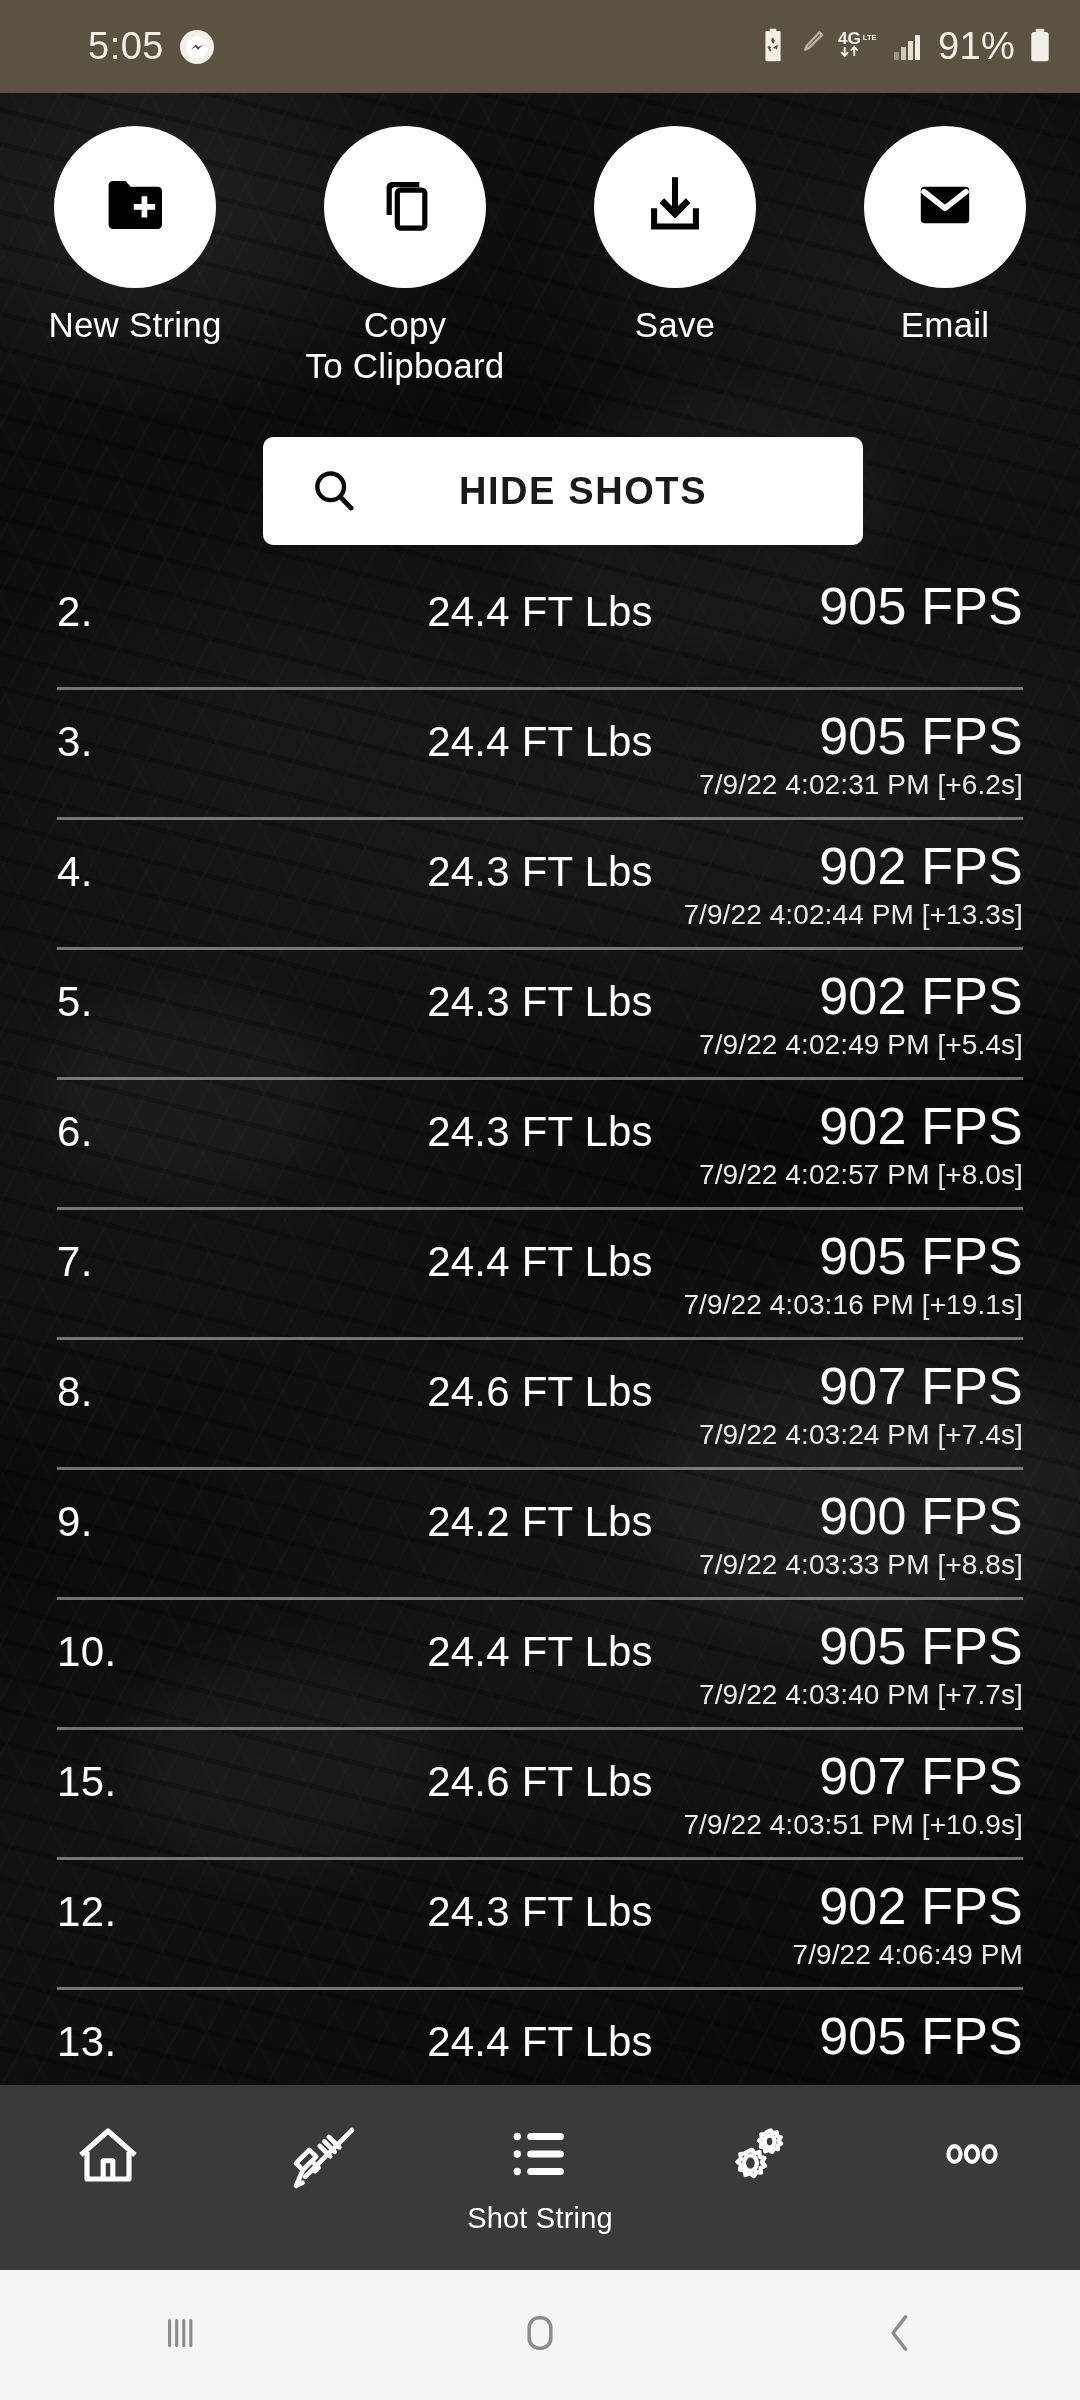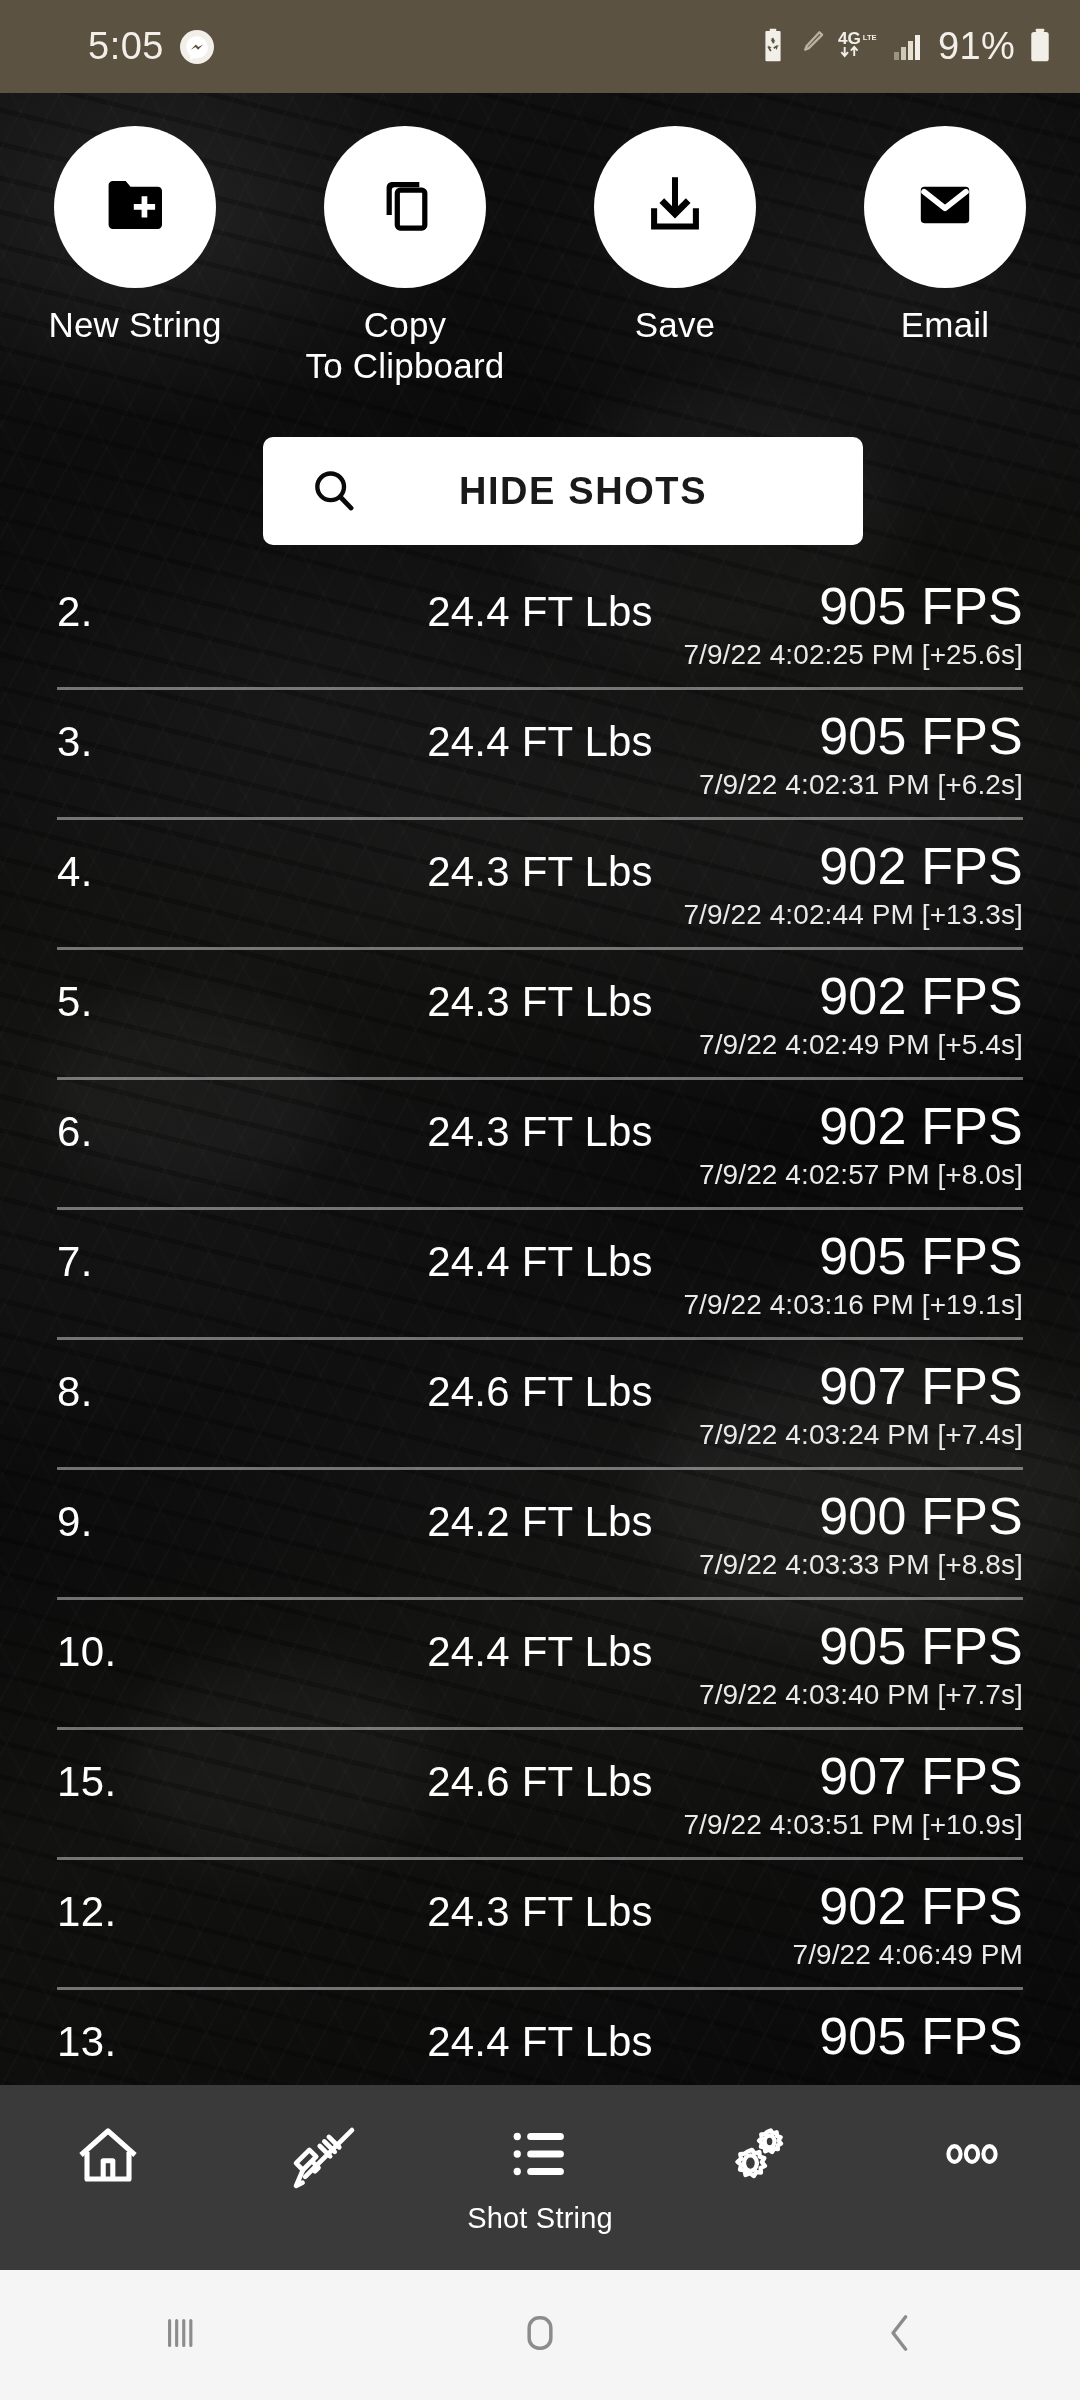--- a/index.html
+++ b/index.html
@@ -245,21 +245,20 @@
     <span class="stext">HIDE SHOTS</span>
   </div>
 
   <div class="shotlist" id="shotlist">
       <div class="row">
         <div class="line1">
           <span class="idx">2.</span>
           <span class="energy">24.4 FT Lbs</span>
           <span class="fps">905 FPS</span>
         </div>
-        <div class="stamp">7/9/22 4:02:25 PM [+25.6s]</div>
         <div class="divider"></div>
       </div>
       <div class="row">
         <div class="line1">
           <span class="idx">3.</span>
           <span class="energy">24.4 FT Lbs</span>
           <span class="fps">905 FPS</span>
         </div>
         <div class="stamp">7/9/22 4:02:31 PM [+6.2s]</div>
         <div class="divider"></div>

